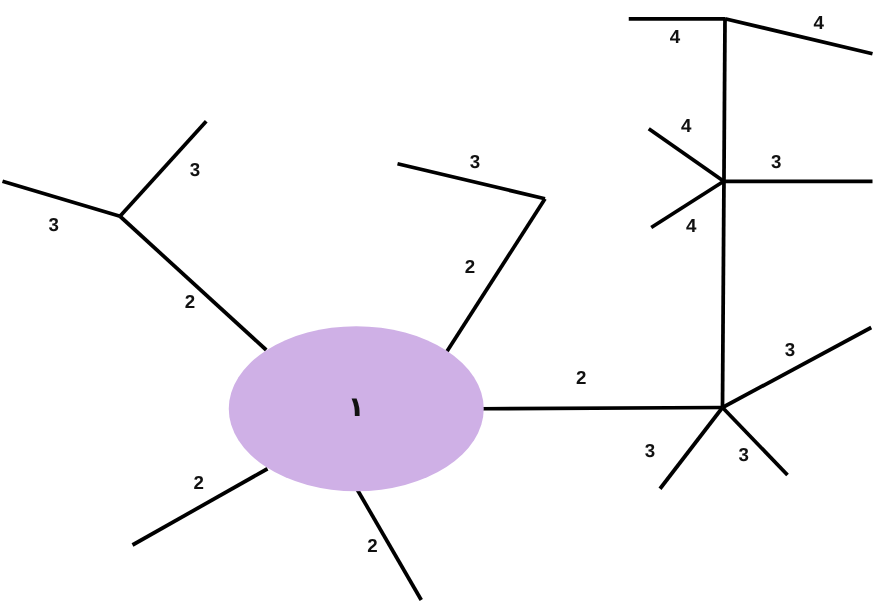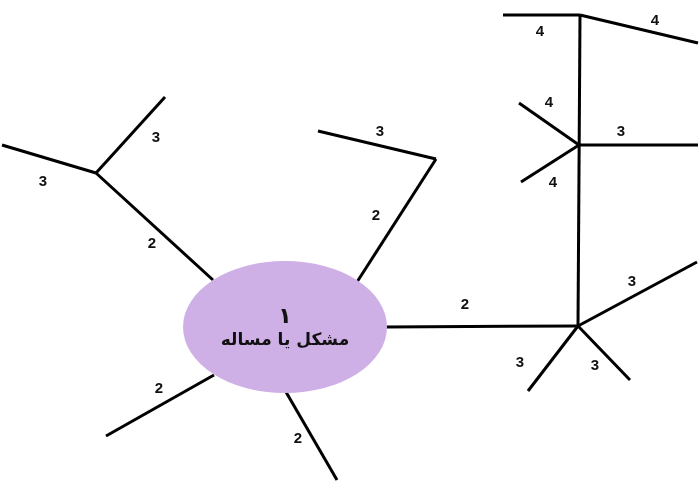--- a/index.html
+++ b/index.html
@@ -34,21 +34,20 @@
       <line x1="578" y1="326" x2="528" y2="391"></line>
       <line x1="578" y1="326" x2="630" y2="380"></line>
       <line x1="214" y1="375" x2="106" y2="436"></line>
       <line x1="286" y1="392" x2="337" y2="480"></line>
     </g>
   <ellipse cx="285" cy="327" rx="102" ry="66" fill="#cfb0e6"></ellipse>
 </svg>
 
 <div class="center-text">
   <div class="center-num">١</div>
-  <div class="center-title">مشکل یا مساله</div>
 </div>
 
 <div id="labels">
     <div class="lbl" style="left: 156px; top: 136px;">3</div>
     <div class="lbl" style="left: 43px; top: 180px;">3</div>
     <div class="lbl" style="left: 152px; top: 242px;">2</div>
     <div class="lbl" style="left: 380px; top: 130px;">3</div>
     <div class="lbl" style="left: 376px; top: 214px;">2</div>
     <div class="lbl" style="left: 540px; top: 30px;">4</div>
     <div class="lbl" style="left: 655px; top: 19px;">4</div>

